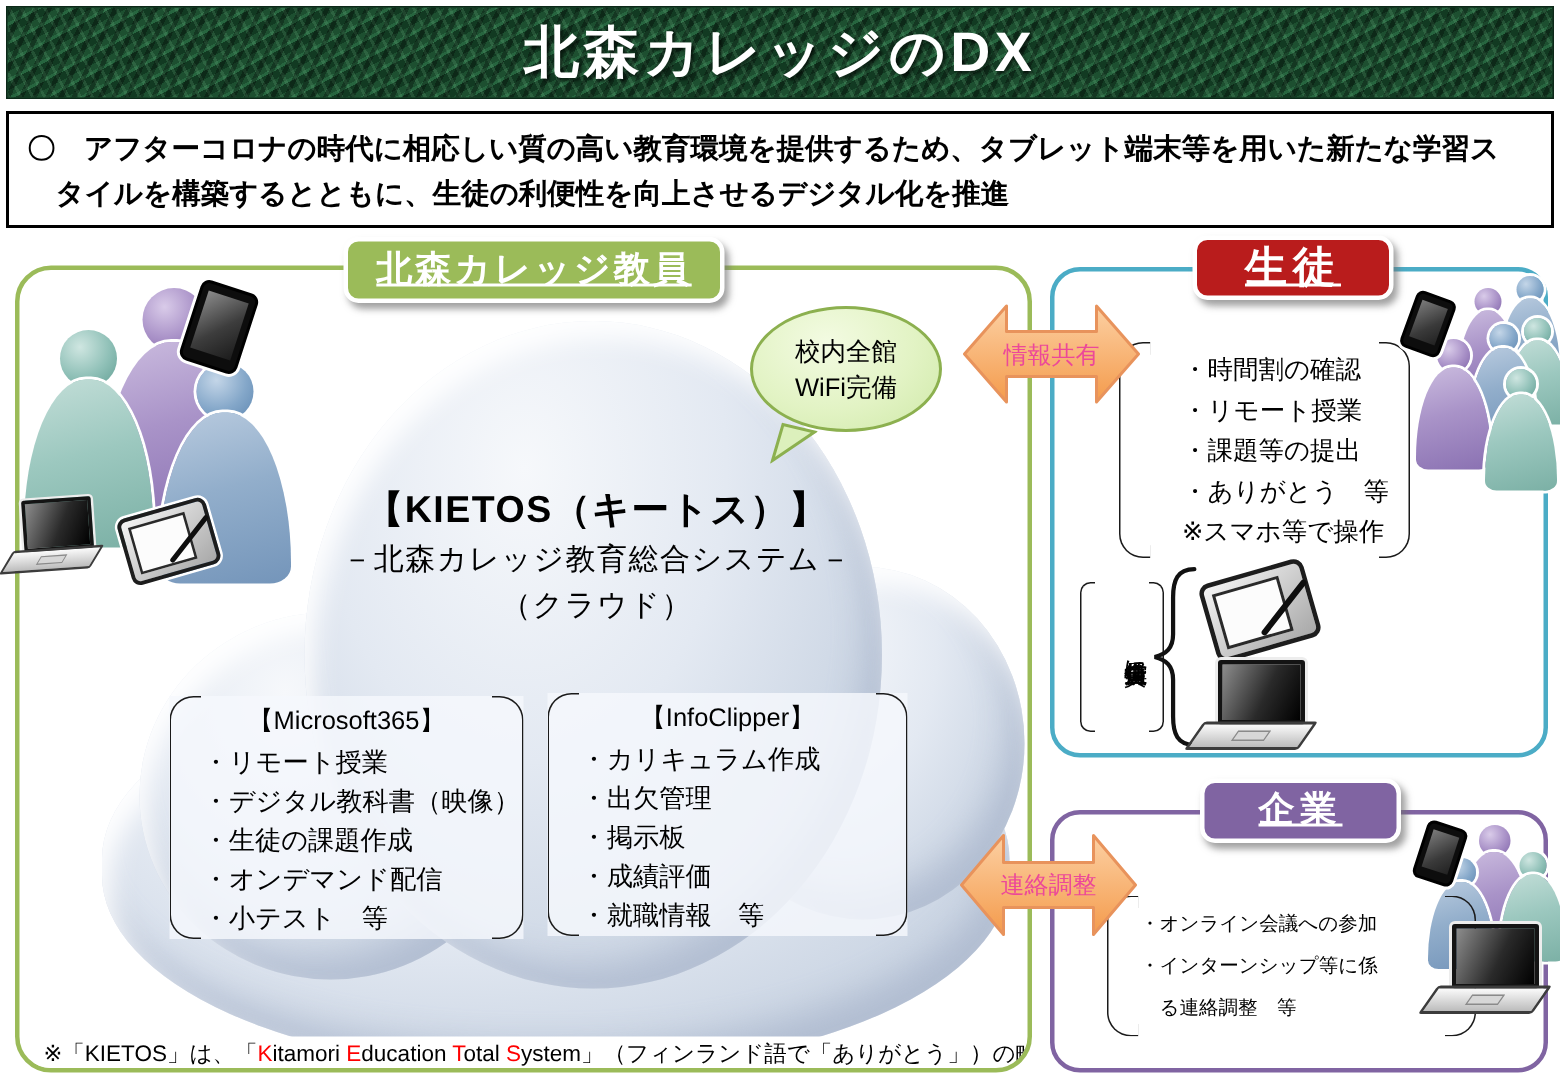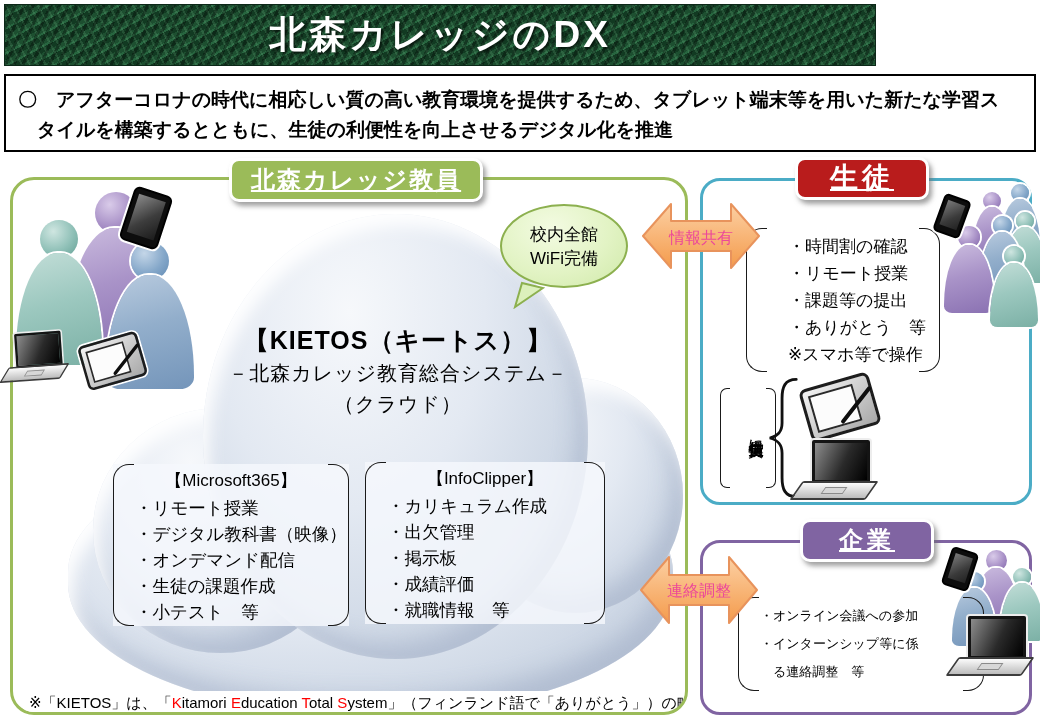--- a/index.html
+++ b/index.html
@@ -1,20 +1,20 @@
 <!DOCTYPE html>
 <html><head>
 <meta charset="utf-8">
 <style>
   html,body{margin:0;padding:0;background:#fff;}
   .canvas{position:relative;width:1040px;height:720px;background:#fff;overflow:hidden;
           font-family:"Liberation Sans","DejaVu Sans",sans-serif;color:#000;}
 
   
-  .banner{position:absolute;left:4px;top:4px;width:872px;height:62px;
+  .banner{position:absolute;left:4px;top:4px;width:1032px;height:62px;
     background-color:#1c5232;
     background-image:
       repeating-linear-gradient(115deg, rgba(0,0,0,.30) 0 3px, transparent 3px 8px),
       repeating-linear-gradient(62deg, rgba(120,190,140,.18) 0 2px, transparent 2px 7px),
       repeating-linear-gradient(152deg, #123a22 0 5px, #1d4f30 5px 9px, #27653f 9px 11px),
       radial-gradient(circle at 30% 40%, #2c7048 0 40%, #16432a 100%);
     border:1px solid #0c2818; box-sizing:border-box;}
   .banner-title{position:absolute;left:0;right:0;top:0;height:62px;line-height:60px;text-align:center;
     color:#fff;font-size:37px;font-weight:bold;letter-spacing:3px;
     text-shadow:2px 2px 2px rgba(0,0,0,.55);}
@@ -160,22 +160,22 @@
       <div class="cloud-title">【KIETOS（キートス）】</div>
       <div class="cloud-sub">－北森カレッジ教育総合システム－</div>
       <div class="cloud-sub">（クラウド）</div>
     </div>
 
     <div class="brk sysbox ms-box">
       <div class="sysbox-title">【Microsoft365】</div>
       <div class="sys-items">
         <div>・リモート授業</div>
         <div>・デジタル教科書（映像）</div>
+        <div>・生徒の課題作成</div>
         <div>・オンデマンド配信</div>
-        <div>・生徒の課題作成</div>
         <div>・小テスト　等</div>
       </div>
     </div>
 
     <div class="brk sysbox ic-box">
       <div class="sysbox-title">【InfoClipper】</div>
       <div class="sys-items">
         <div>・カリキュラム作成</div>
         <div>・出欠管理</div>
         <div>・掲示板</div>

